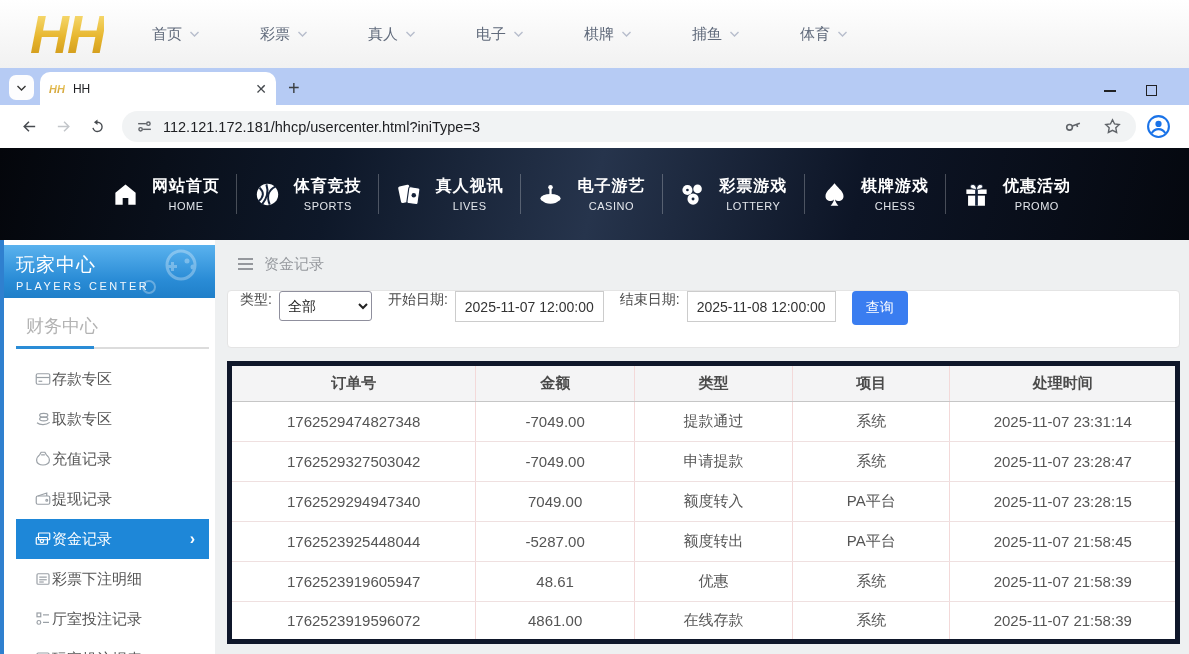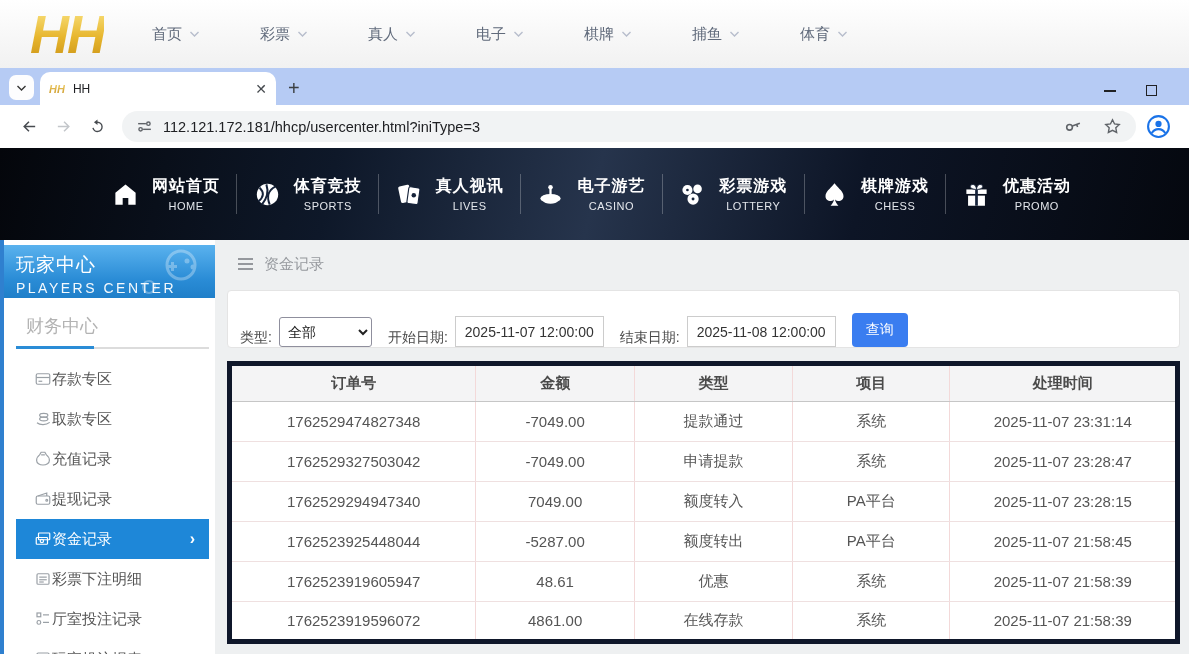--- a/index.html
+++ b/index.html
@@ -50,40 +50,40 @@
   .hero-en { font-size:11px; color:#e4e7ec; text-align:center; margin-top:3px; letter-spacing:0.5px; }
   .hero-div { width:1px; height:40px; background:rgba(255,255,255,0.25); }
 
   
   .content { flex:1; display:flex; border-left:4px solid #2f80cf; overflow:hidden; }
 
   .sidebar { width:211px; background:#ffffff; flex:none; }
   .side-header { height:53px; margin-top:5px; background:linear-gradient(180deg,#5ab2ee 0%,#2a8cd6 65%,#1f7fc9 100%);
     color:#fff; padding:7px 12px; position:relative; overflow:hidden; }
   .side-header-cn { font-size:19px; letter-spacing:1px; }
-  .side-header-en { font-size:14px; letter-spacing:2.5px; margin-top:2px; color:rgba(255,255,255,0.95); }
+  .side-header-en { font-size:11px; letter-spacing:2.5px; margin-top:2px; color:rgba(255,255,255,0.95); }
   .gamepad { position:absolute; right:8px; top:4px; opacity:0.3; }
   .section-title { color:#b3b3b3; font-size:18px; padding:16px 0 9px 22px; }
   .section-rule { height:2px; background:#dcdcdc; margin:0 6px 10px 12px; position:relative; }
   .section-rule::before { content:""; position:absolute; left:0; top:-1px; width:78px; height:3px; background:#2a8cd6; }
   .side-item { height:40px; margin:0 6px 0 12px; display:flex; align-items:center; padding-left:18px;
     font-size:15px; color:#555; cursor:pointer; }
   .side-item svg { width:18px; height:18px; flex:none; }
   .side-item svg * { stroke:#9aa0a6; fill:none; stroke-width:1.6; }
   .side-item.active { background:#1e87d8; color:#fff; margin-left:12px; }
   .side-item.active svg * { stroke:#ffffff; }
   .side-chev { margin-left:auto; margin-right:14px; font-size:16px; font-weight:bold; color:#fff; }
 
   .main { flex:1; display:flex; flex-direction:column; overflow:hidden; background:#eef0f1; }
   .breadcrumb { height:48px; flex:none; display:flex; align-items:center; gap:11px; padding-left:23px; color:#95989d; font-size:15px; }
   .hamb { display:flex; flex-direction:column; gap:3px; }
   .hamb span { width:15px; height:2px; background:#95989d; }
 
   .filter-card { flex:none; margin:2px 9px 13px 12px; background:#fff; border:1px solid #e4e4e4; border-radius:4px;
-    height:58px; display:flex; align-items:flex-end; padding:0 12px; }
+    height:58px; display:flex; align-items:flex-start; padding:0 12px; }
   .flabel { font-size:14px; color:#4a4a4a; margin-right:7px; }
   select.ftype { width:93px; height:30px; font-size:14px; color:#222; border:1px solid #8f8f9d; border-radius:3px;
     background:#fff; padding:0 4px; margin-right:16px; font-family:inherit; }
   input.fdate { width:149px; height:31px; font-size:14px; color:#333; border:1px solid #ccc; padding:0 9px;
     margin-right:16px; font-family:inherit; }
   .search-btn { background:#3a7df0; color:#fff; border:none; border-radius:4px; font-size:14px; padding:8px 14px;
     cursor:pointer; font-family:inherit; }
 
   .table-card { margin:0 9px 0 12px; background:#fff; }
   table.funds { width:100%; border-collapse:collapse; font-size:15px; color:#555; border:5px solid #0f172a; }

